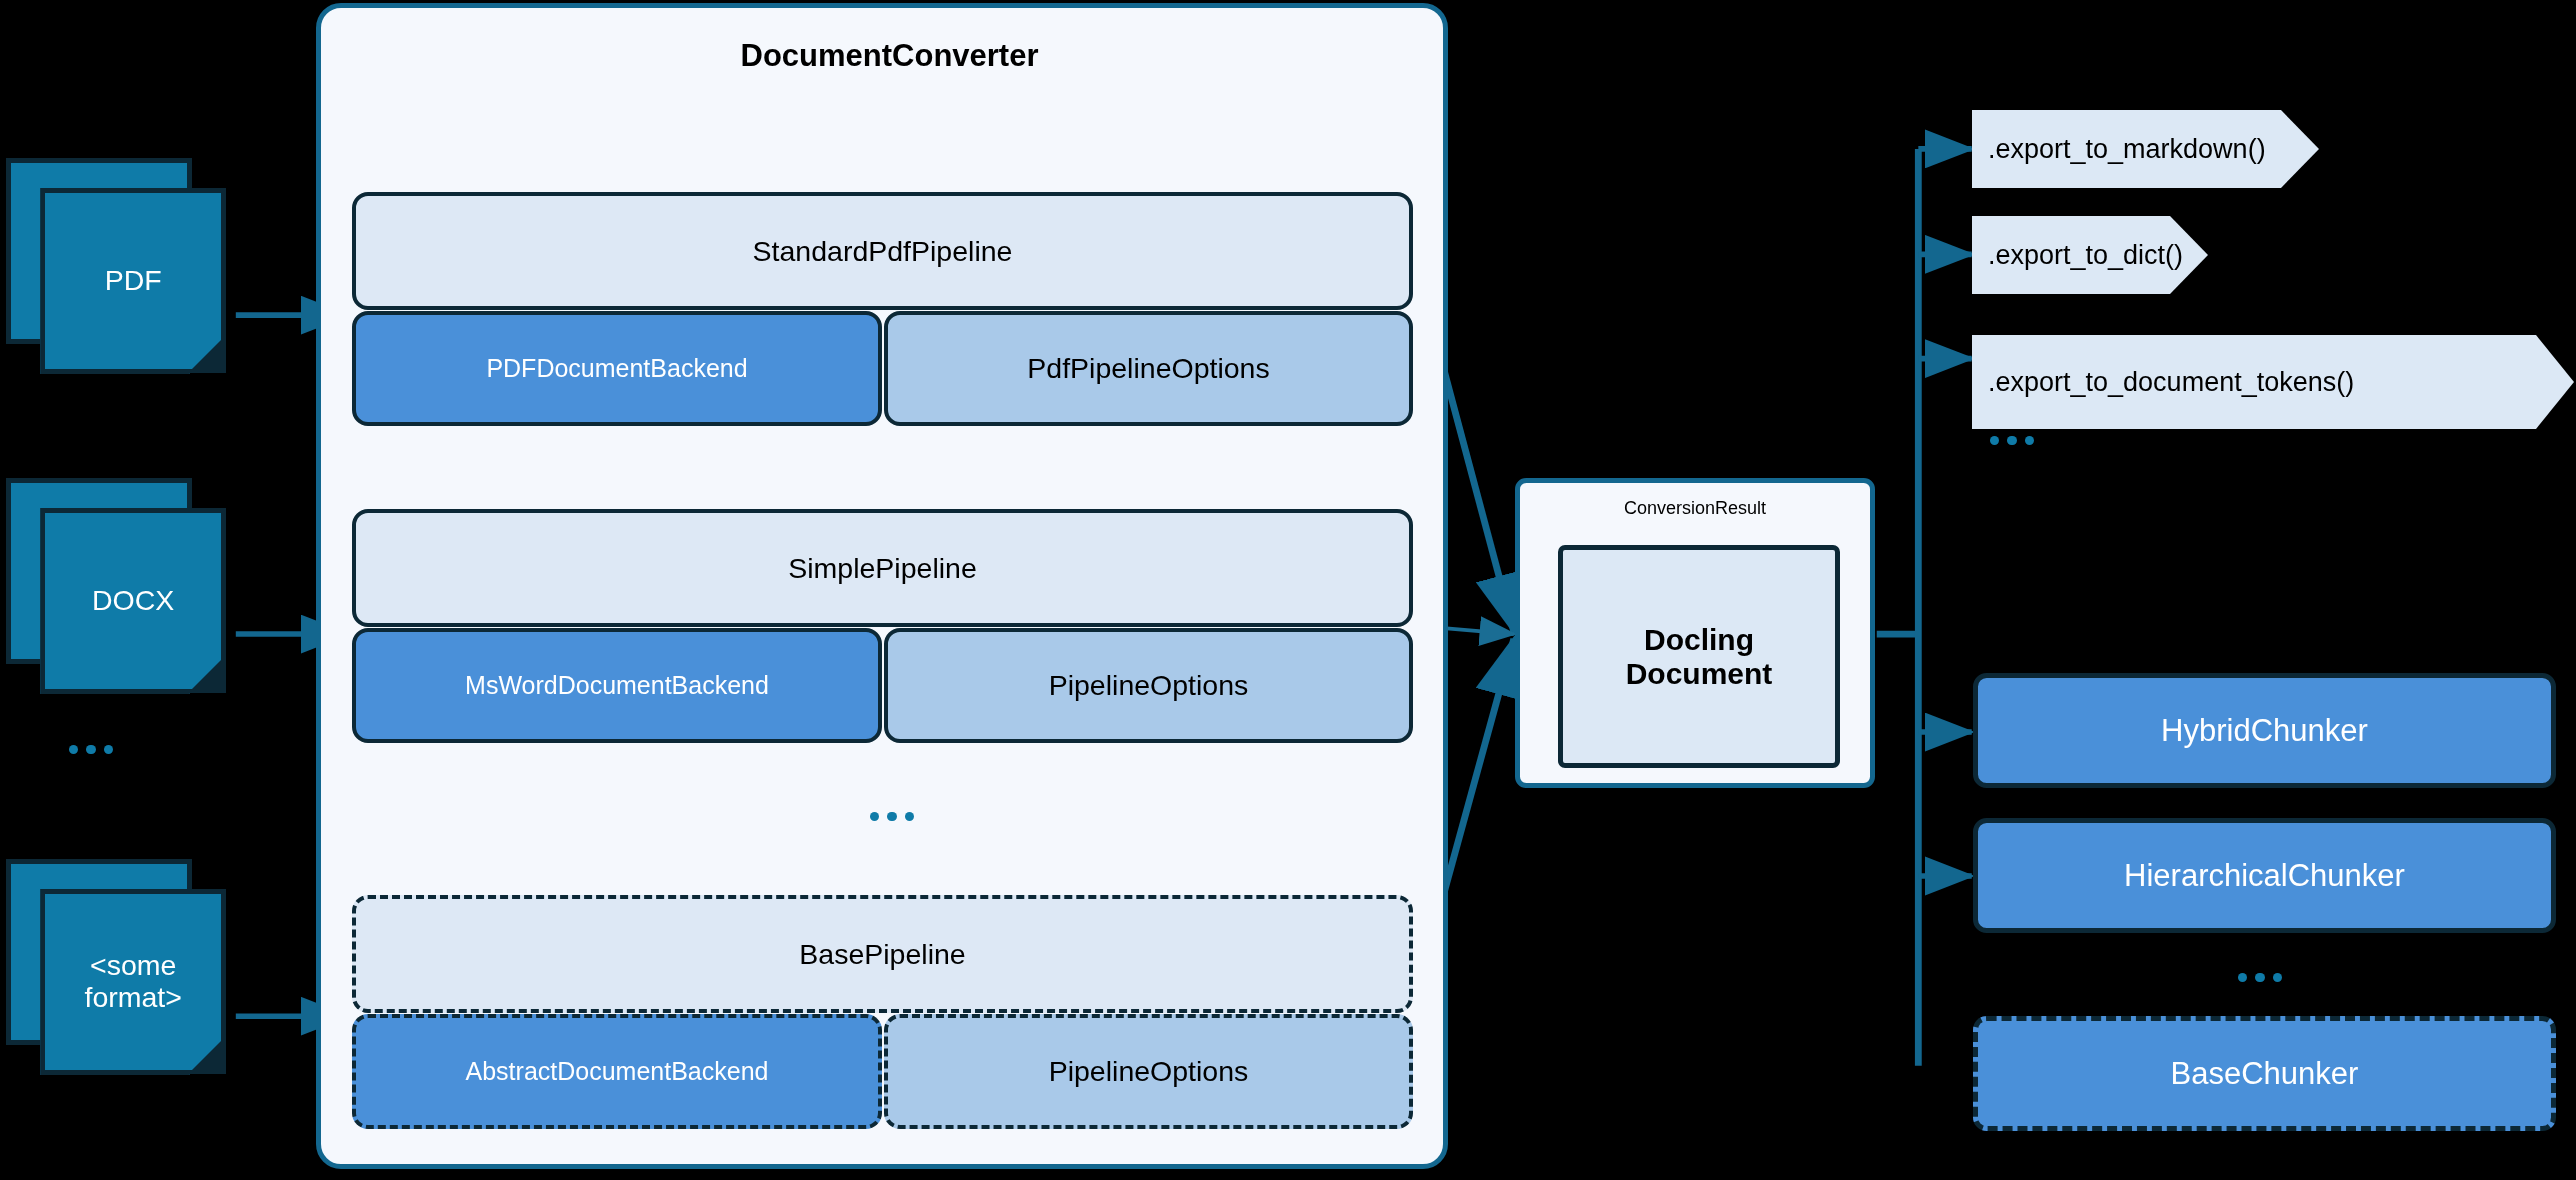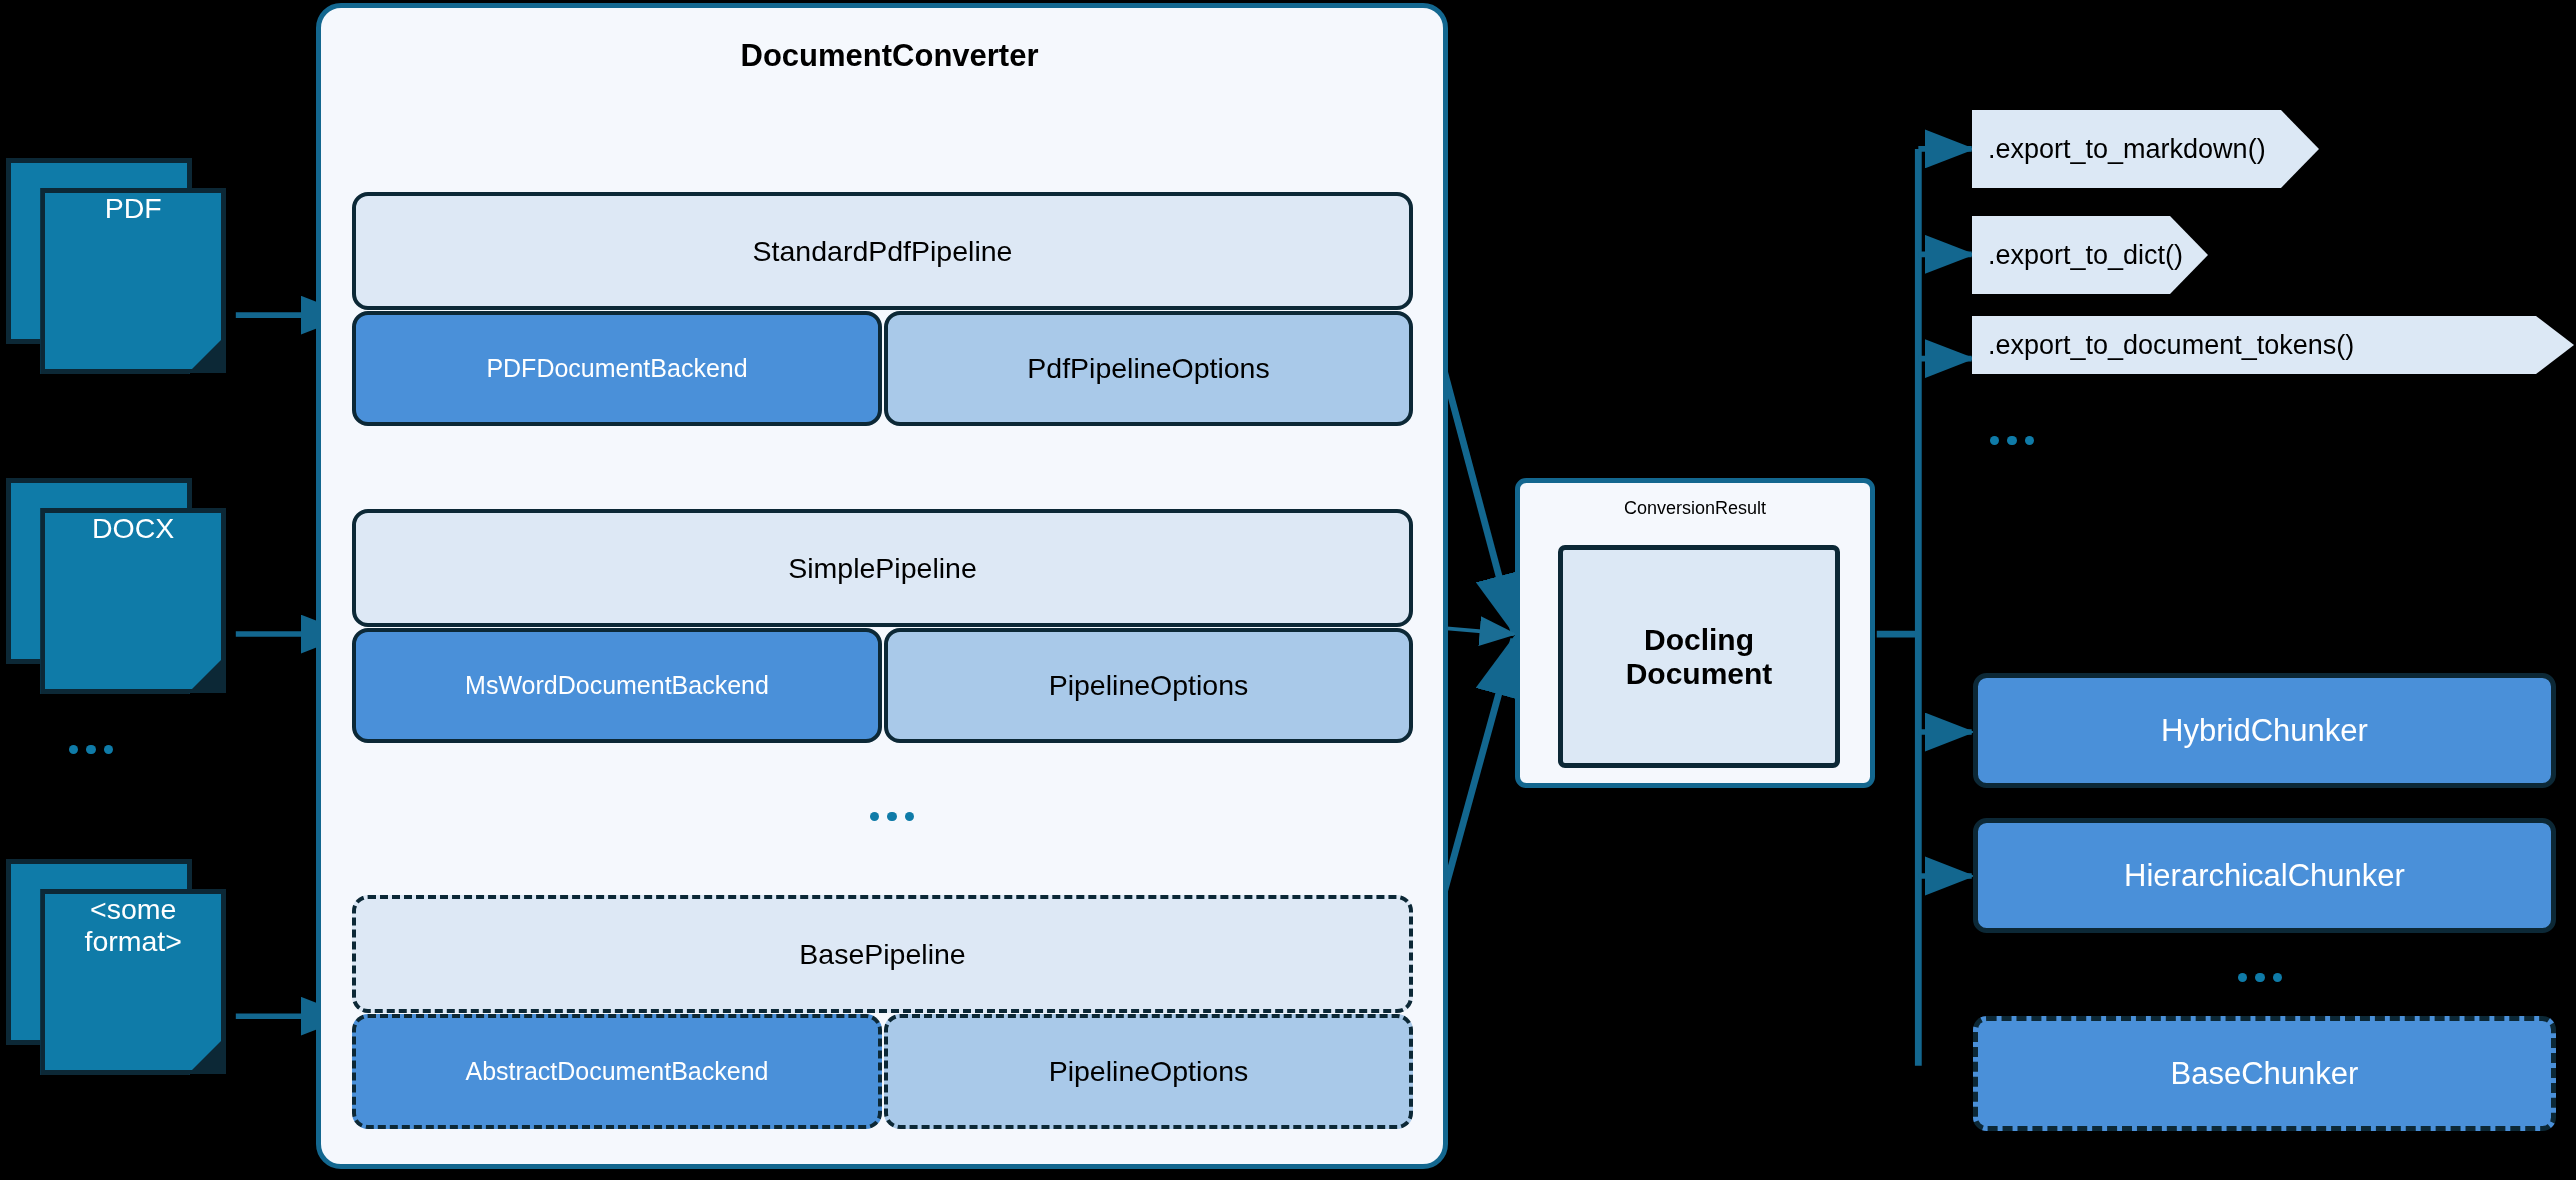--- a/index.html
+++ b/index.html
@@ -27,21 +27,21 @@
     background: #0f7ba8;
     border: 5px solid #0c2836;
   }
   .doc-front {
     position: absolute;
     left: 34px; top: 30px;
     width: 186px; height: 186px;
     background: #0f7ba8;
     border: 5px solid #0c2836;
     display: flex;
-    align-items: flex-start;
+    align-items: center;
     justify-content: center;
     color: #ffffff;
     text-align: center;
     line-height: 1.12;
     font-size: 28.5px;
     clip-path: polygon(0 0, 100% 0, 100% 80%, 80% 100%, 0 100%);
   }
   .doc-fold {
     position: absolute;
     width: 0; height: 0;
@@ -299,21 +299,21 @@
   <div class="export-arrow" style="left:1972px; top:110px; width:347px; height:78px;
               clip-path: polygon(0 0, calc(100% - 38px) 0, 100% 50%, calc(100% - 38px) 100%, 0 100%);">
     <span>.export_to_markdown()</span>
   </div>
 
   <div class="export-arrow" style="left:1972px; top:216px; width:236px; height:78px;
               clip-path: polygon(0 0, calc(100% - 38px) 0, 100% 50%, calc(100% - 38px) 100%, 0 100%);">
     <span>.export_to_dict()</span>
   </div>
 
-  <div class="export-arrow" style="left:1972px; top:316px; width:602px; height:58px;
+  <div class="export-arrow" style="left:1972px; top:335px; width:602px; height:94px;
               clip-path: polygon(0 0, calc(100% - 38px) 0, 100% 50%, calc(100% - 38px) 100%, 0 100%);">
     <span>.export_to_document_tokens()</span>
   </div>
 
   <div class="ellipsis" style="left:1990px; top:436px;">
     <span></span>
     <span></span>
     <span></span>
   </div>
 

